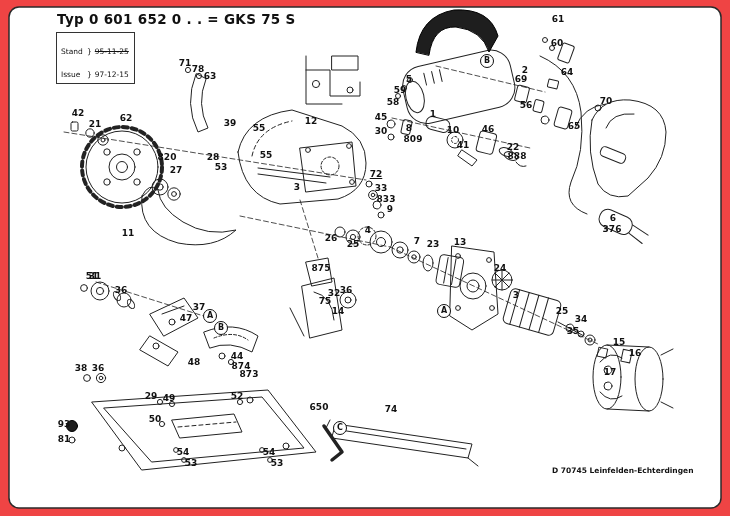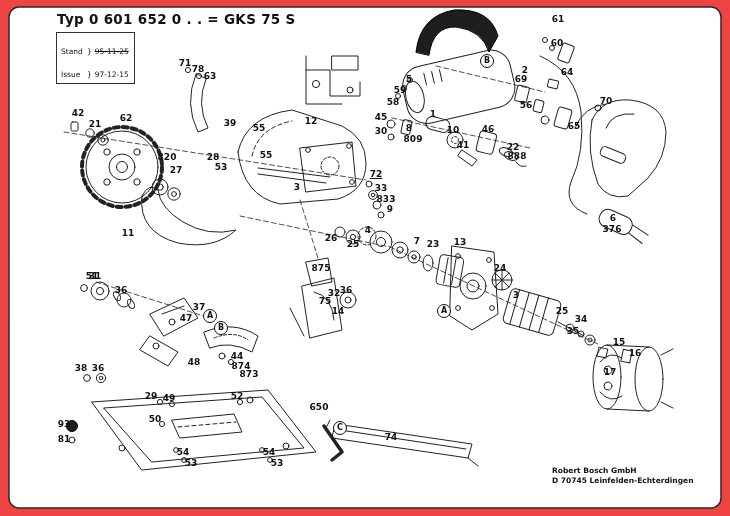--- a/index.html
+++ b/index.html
@@ -396,27 +396,26 @@
       <span class="part-label" style="left: 64px; top: 439px;">81</span>
       <span class="part-label" style="left: 151px; top: 396px;">29</span>
       <span class="part-label" style="left: 169px; top: 398px;">49</span>
       <span class="part-label" style="left: 155px; top: 419px;">50</span>
       <span class="part-label" style="left: 237px; top: 396px;">52</span>
       <span class="part-label" style="left: 183px; top: 452px;">54</span>
       <span class="part-label" style="left: 191px; top: 463px;">53</span>
       <span class="part-label" style="left: 269px; top: 452px;">54</span>
       <span class="part-label" style="left: 277px; top: 463px;">53</span>
       <span class="part-label" style="left: 319px; top: 407px;">650</span>
-      <span class="part-label" style="left: 391px; top: 409px; margin-top: 28px;">74</span>
+      <span class="part-label" style="left: 391px; top: 409px;">74</span>
       <span class="callout" style="left: 487px; top: 61px;">B</span>
       <span class="callout" style="left: 444px; top: 311px;">A</span>
       <span class="callout" style="left: 210px; top: 316px;">A</span>
       <span class="callout" style="left: 221px; top: 328px;">B</span>
       <span class="callout" style="left: 340px; top: 428px;">C</span>
     </div>
 
 
   <div class="company">
-    <div>Robert Bosch GmbH</div>
     <div>D 70745 Leinfelden-Echterdingen</div>
   </div>
 
 </div>
 
 </body></html>

